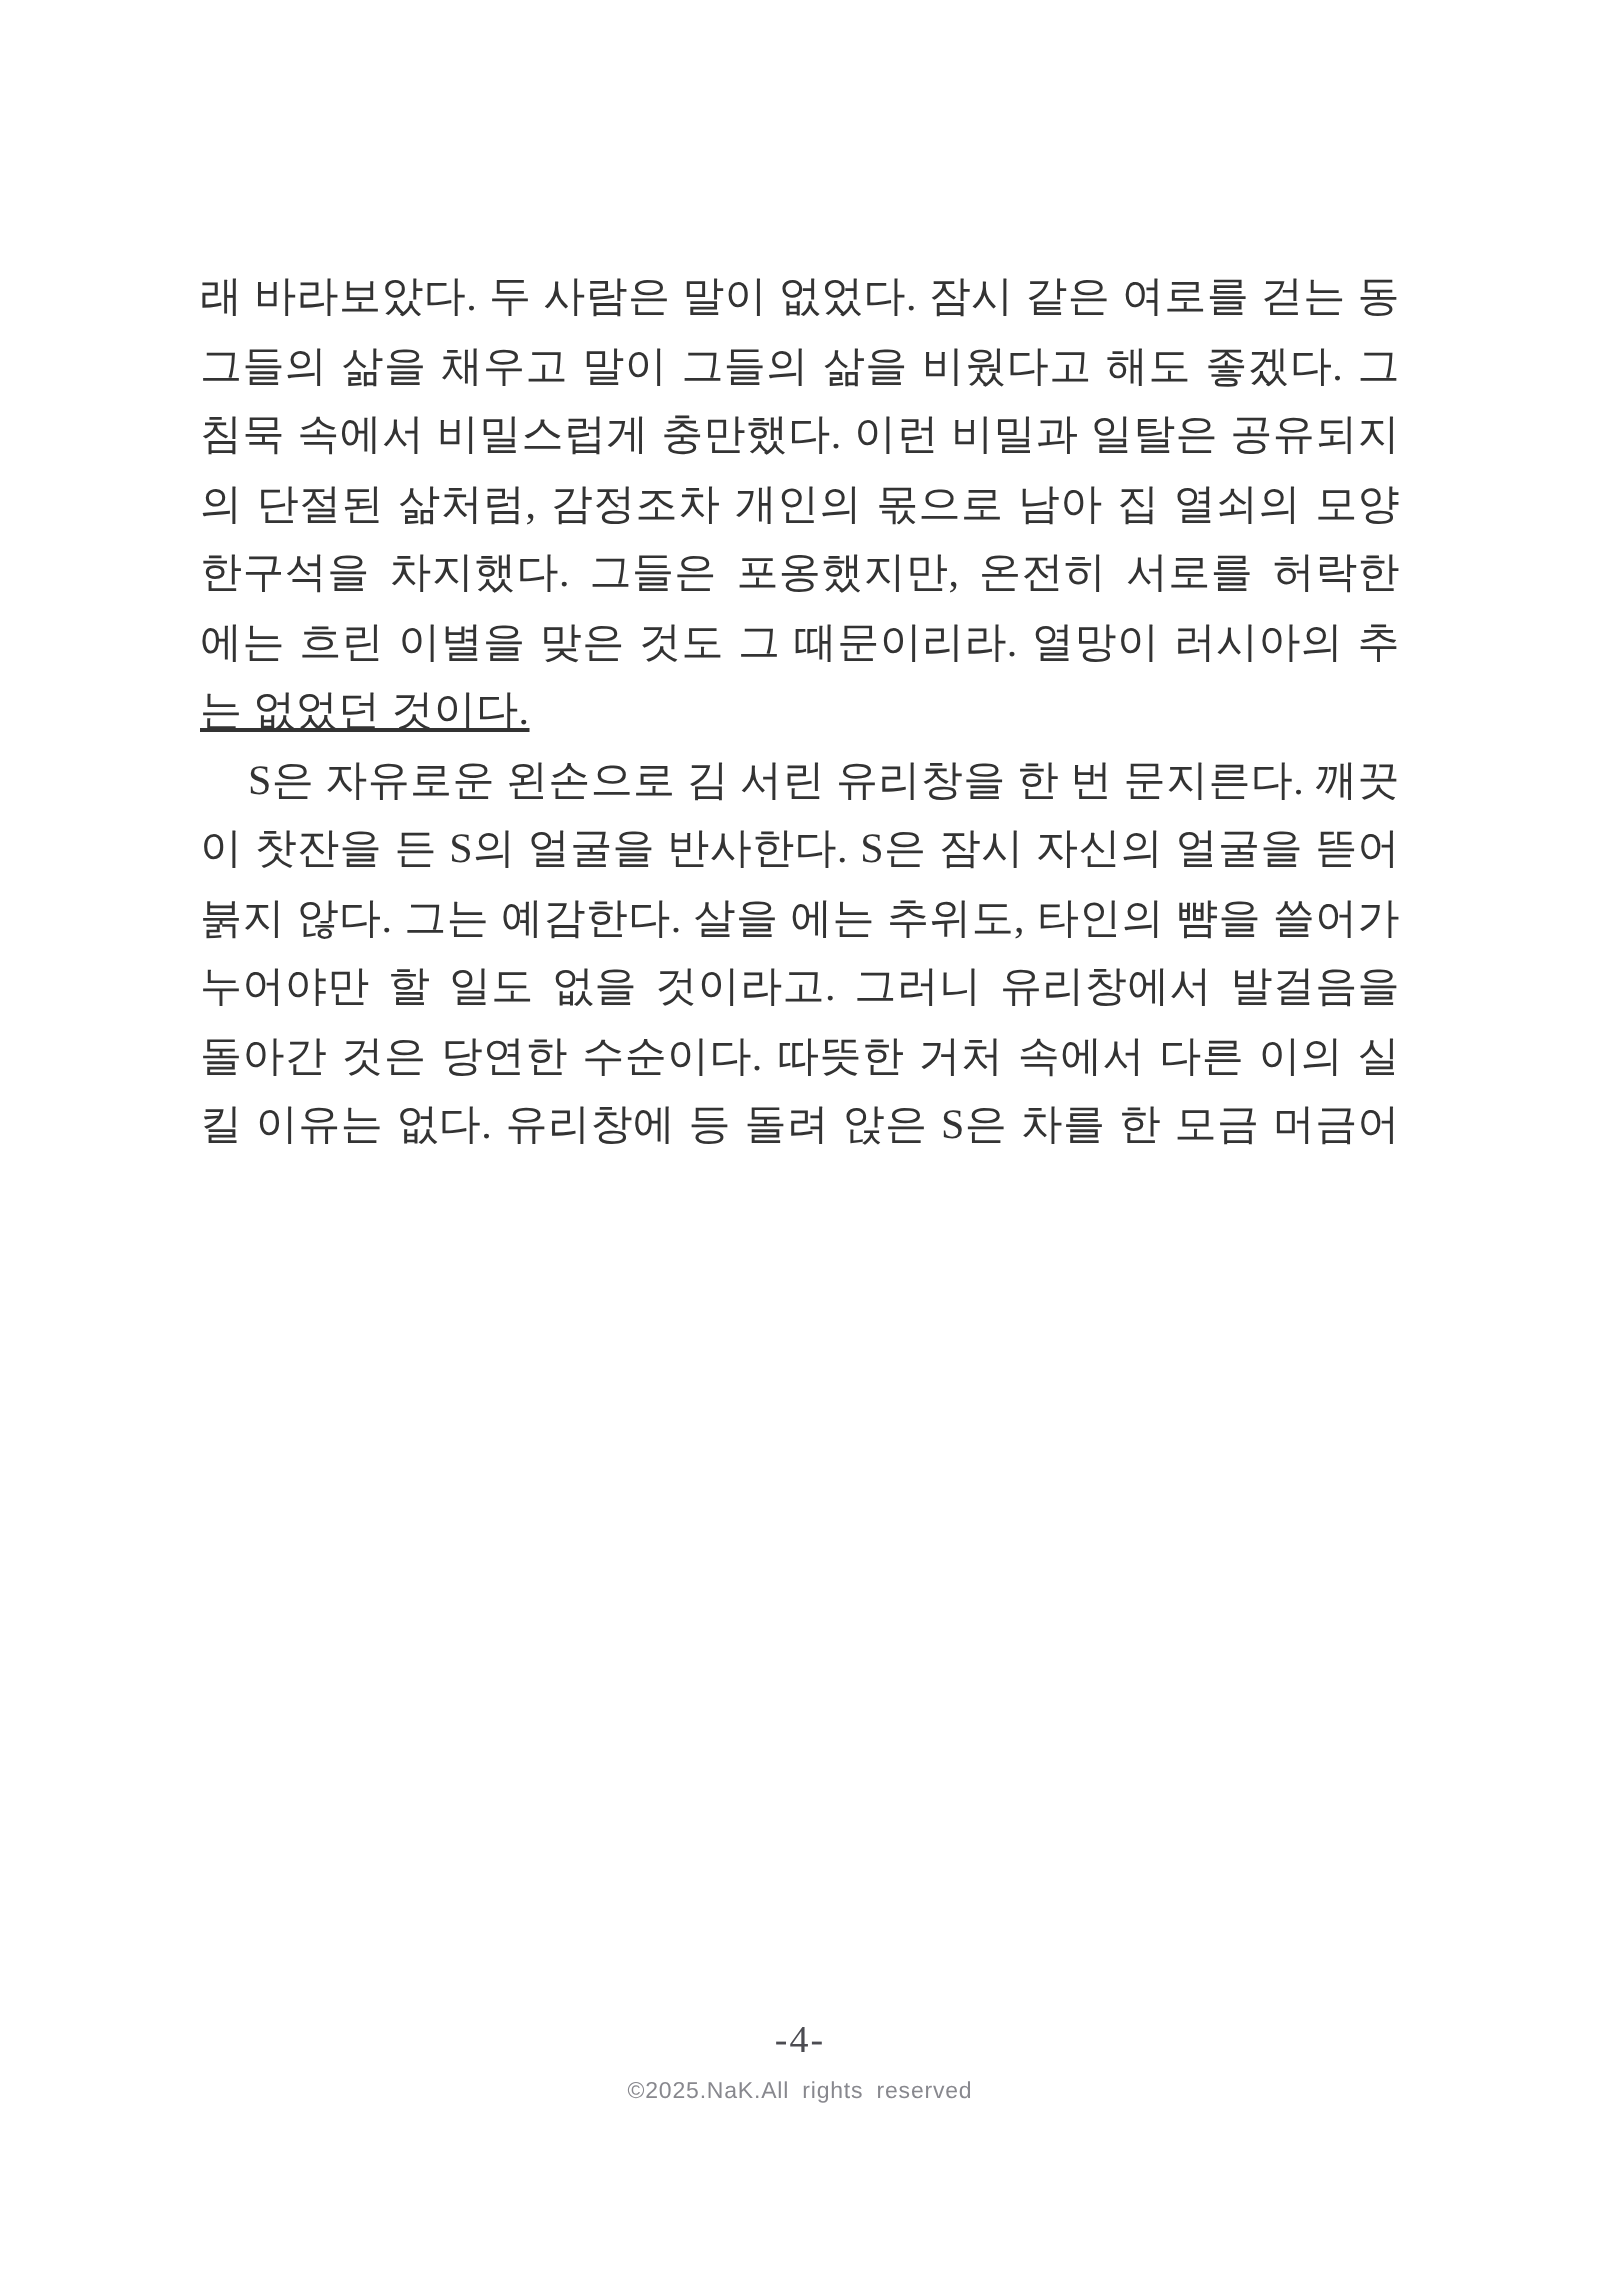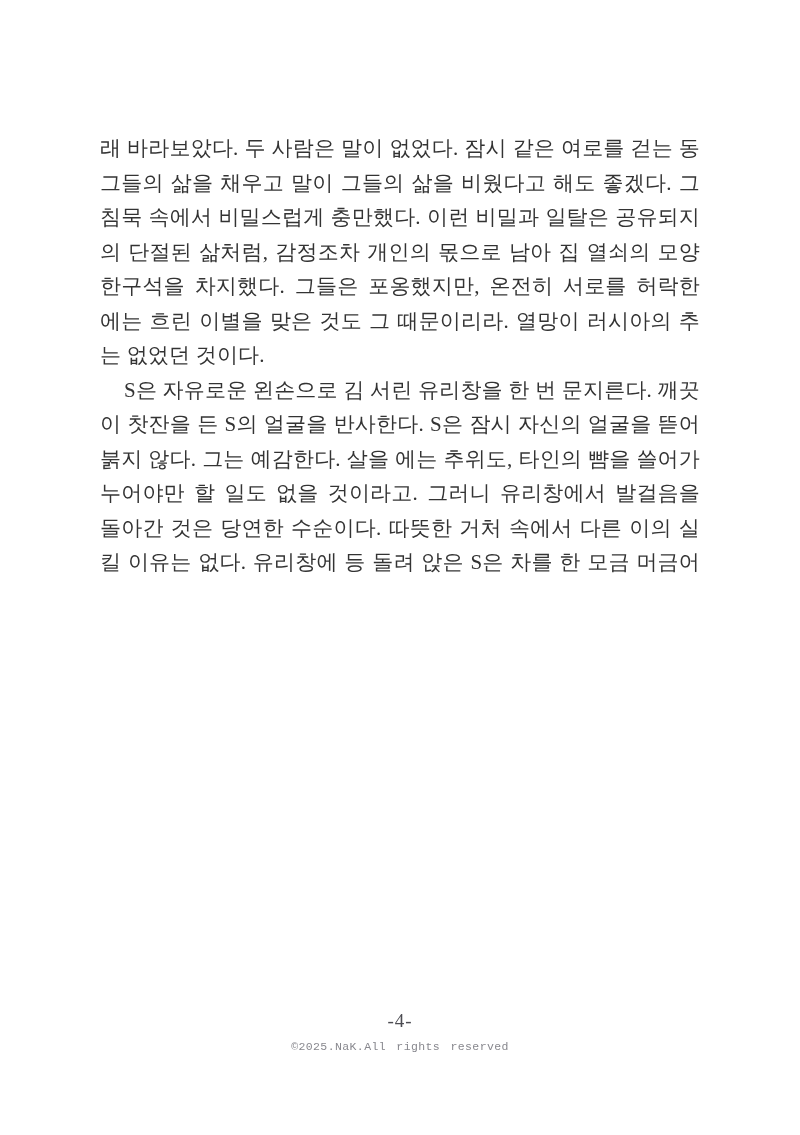--- a/index.html
+++ b/index.html
@@ -34,20 +34,21 @@
     padding: 0;
   }
   .line {
     text-align: justify;
     text-align-last: justify;
     height: 34.5px;
     overflow: hidden;
   }
   .line.last-line {
     text-align-last: left;
+    text-decoration: underline;
   }
   .line.indent-line {
     text-indent: 24px;
   }
   .footer {
     position: absolute;
     left: 0;
     width: 800px;
     text-align: center;
   }
@@ -57,21 +58,21 @@
     color: #4c4c52;
     letter-spacing: 1px;
     font-family: "Liberation Serif", "DejaVu Serif", serif;
   }
   .copyright {
     top: 1040px;
     font-size: 11.5px;
     color: #88888e;
     letter-spacing: 0.4px;
     word-spacing: 3px;
-    font-family: Liberation Mono, monospace;
+    font-family: Liberation Sans, sans-serif;
   }
 </style>
 </head>
 <body>
 
 <div class="page">
 
   <div class="text-block">
 
   <div class="line">래 바라보았다. 두 사람은 말이 없었다. 잠시 같은 여로를 걷는 동안 침묵이</div>

